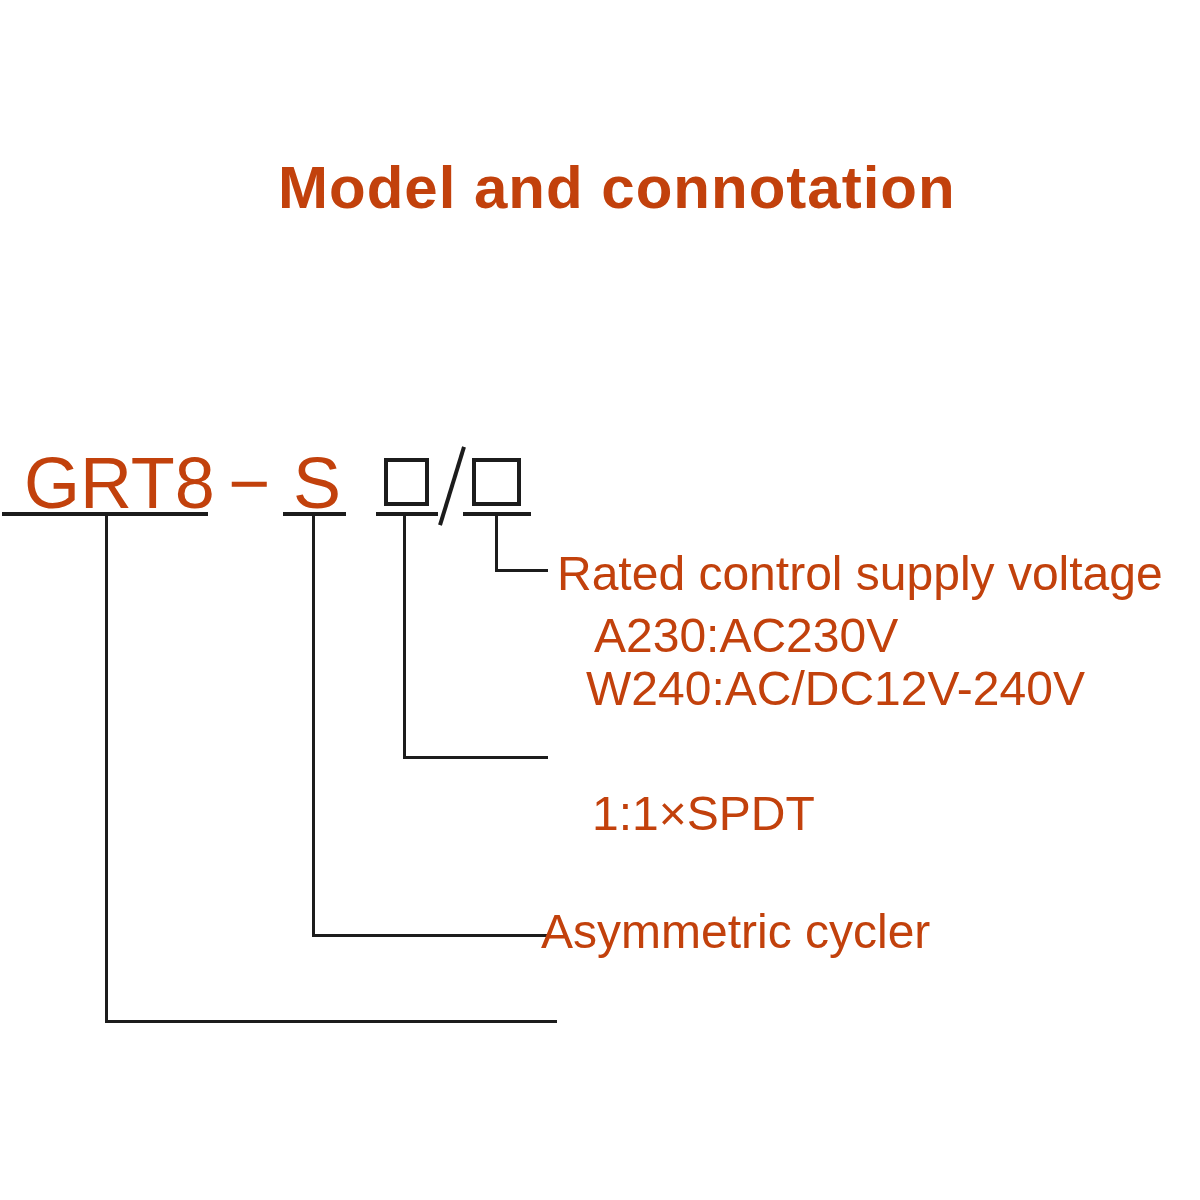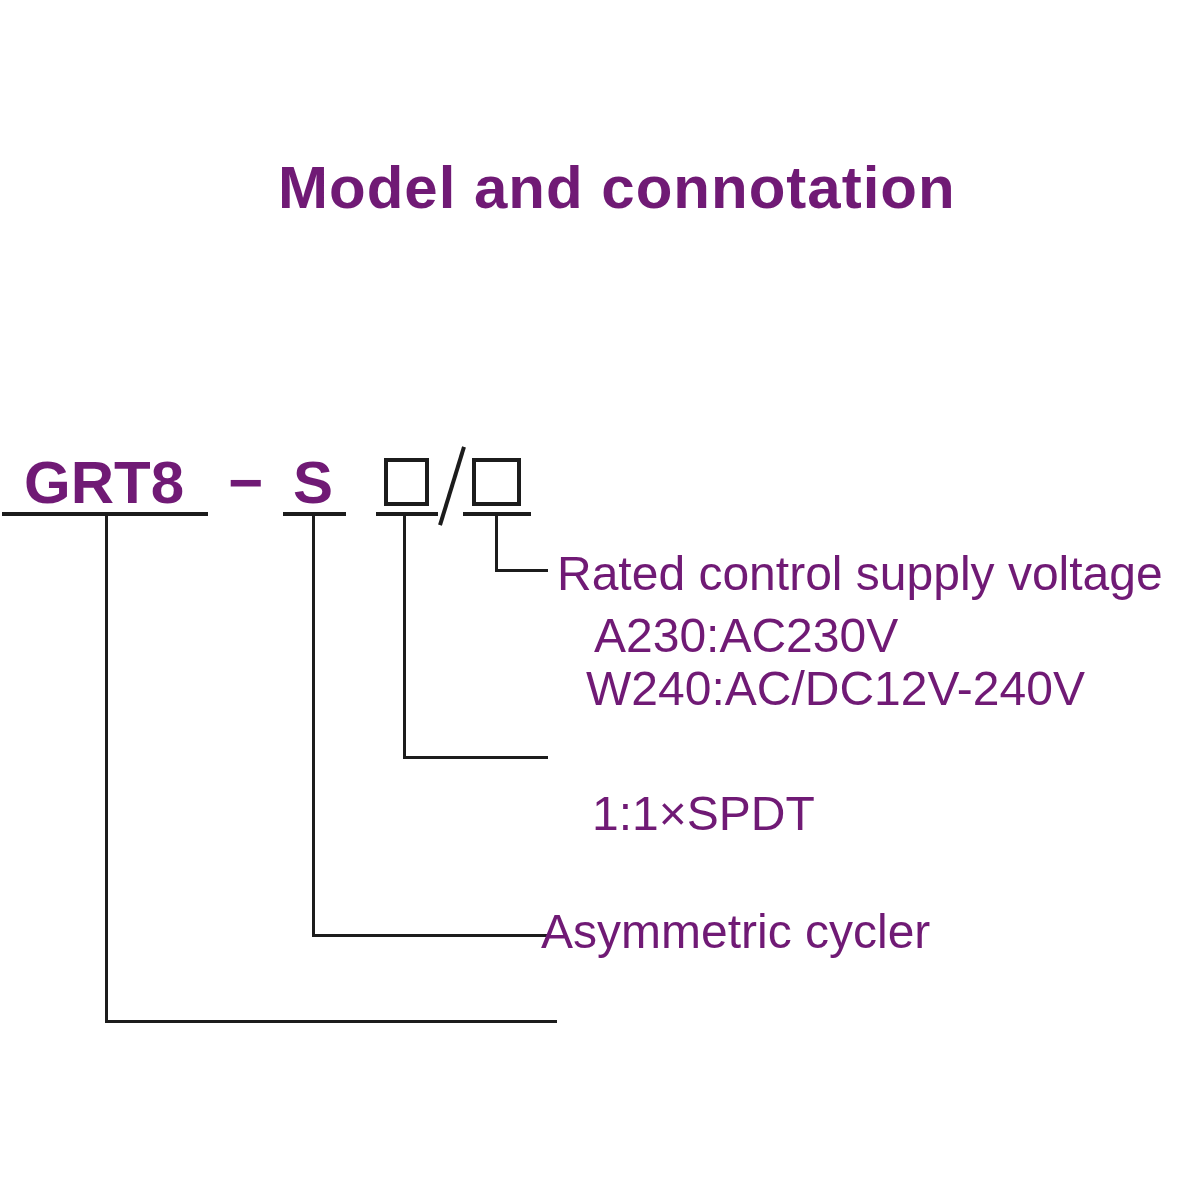--- a/index.html
+++ b/index.html
@@ -1,30 +1,30 @@
 <!DOCTYPE html>
 <html><head>
 <meta charset="utf-8">
 <style>
   html,body{margin:0;padding:0;background:#ffffff;}
   .canvas{
     position:relative;
     width:1200px;height:1200px;
     background:#ffffff;
-    color:#701a75;
+    color:#c2410c;
     font-family:"Liberation Sans", sans-serif;
     overflow:hidden;
   }
   .abs{position:absolute;}
   .title{
     font-size:60px;line-height:60px;font-weight:bold;
     letter-spacing:1px;white-space:nowrap;
   }
   .code{
-    font-size:60px;line-height:62px;font-weight:700;white-space:nowrap;
+    font-size:72px;line-height:62px;font-weight:400;white-space:nowrap;
   }
   .lbl{
     font-size:48px;line-height:48px;font-weight:400;white-space:nowrap;
   }
   .hline{background:#1c1c1c;height:3px;}
   .hline.thick{height:4px;}
   .vline{background:#1c1c1c;width:3px;}
   .pbox{
     box-sizing:border-box;
     border:4px solid #1c1c1c;

